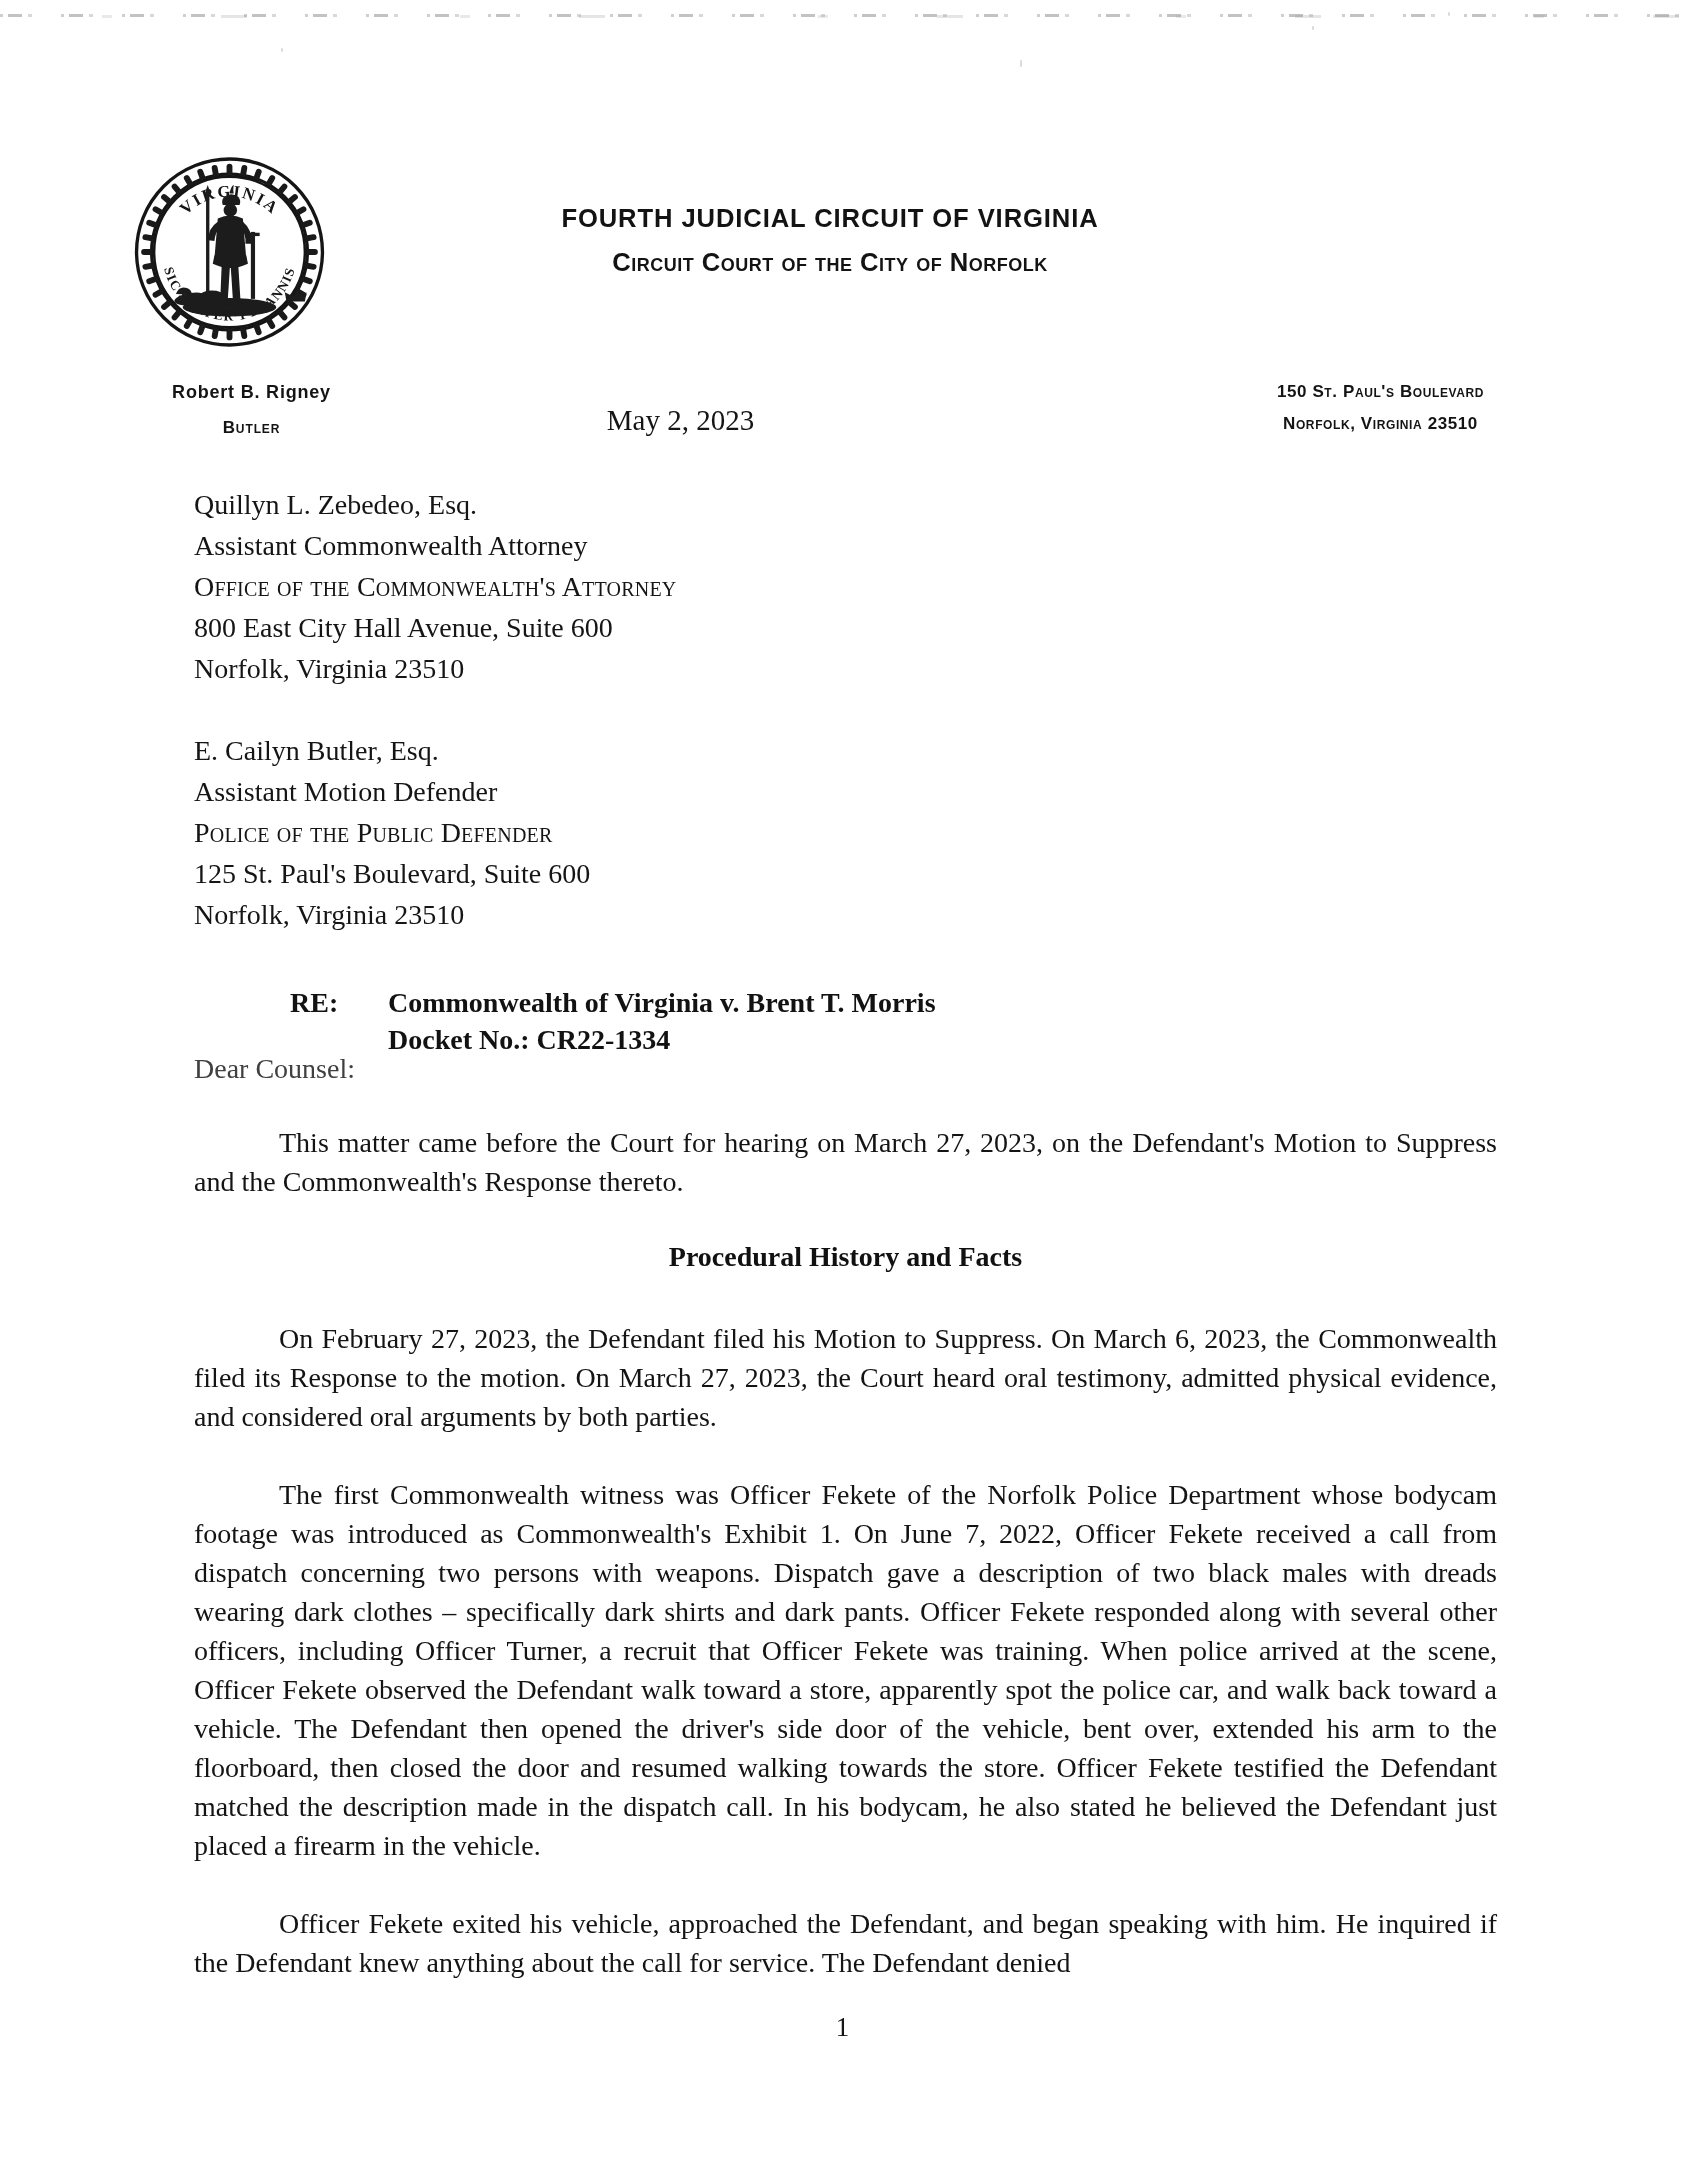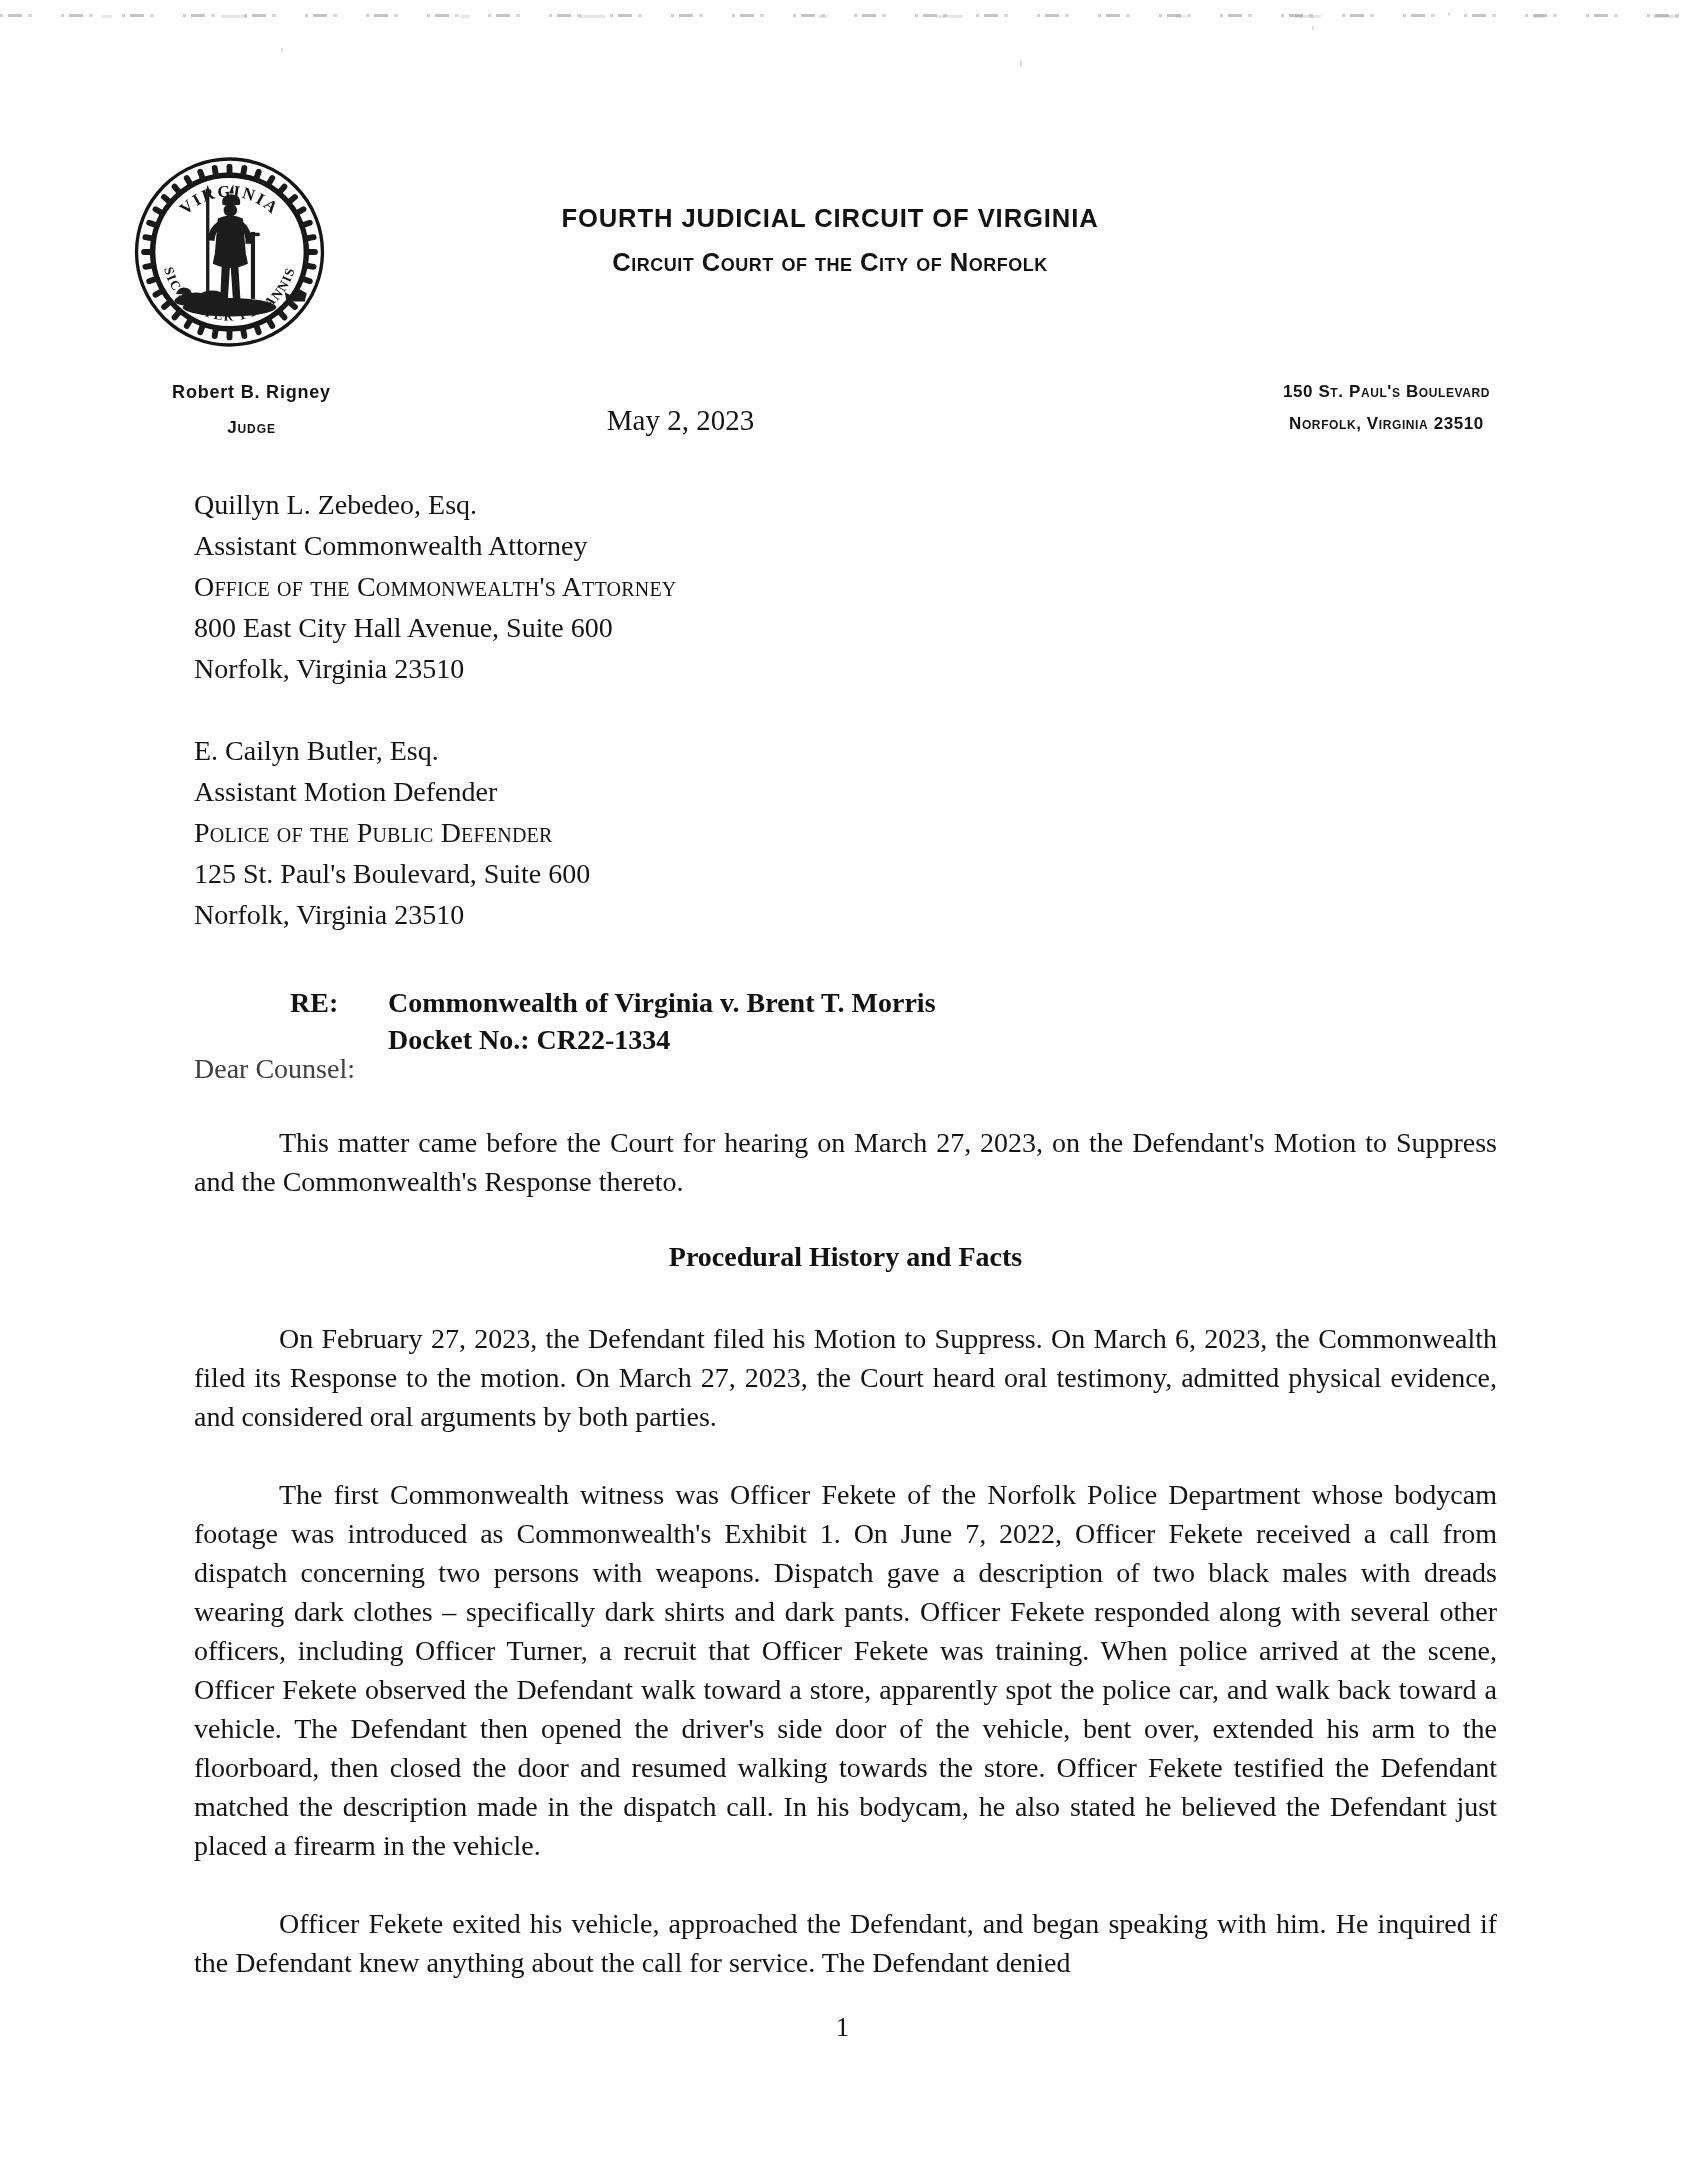--- a/index.html
+++ b/index.html
@@ -114,21 +114,21 @@
   .judge-block .jtitle {
     font-size: 17px;
     font-variant: small-caps;
     letter-spacing: 0.9px;
     margin-top: 14.5px;
   }
 
   
   .addr-block {
     position: absolute;
-    right: 94px;
+    right: 100px;
     top: 382px;
     width: 409px;
     text-align: center;
     font-family: "Liberation Sans", "DejaVu Sans", sans-serif;
     font-weight: bold;
     color: #141414;
   }
   .addr-block .aline {
     font-size: 17px;
     font-variant: small-caps;
@@ -343,21 +343,21 @@
     </svg>
   </div>
 
   <div class="masthead">
     <div class="line1">FOURTH JUDICIAL CIRCUIT OF VIRGINIA</div>
     <div class="line2">Circuit Court of the City of Norfolk</div>
   </div>
 
   <div class="judge-block">
     <div class="jname">Robert B. Rigney</div>
-    <div class="jtitle">Judge</div>
+    <div class="jtitle">Butler</div>
   </div>
 
   <div class="addr-block">
     <div class="aline">150 St. Paul's Boulevard</div>
     <div class="aline">Norfolk, Virginia 23510</div>
   </div>
 
   <div class="date-line">May 2, 2023</div>
 
   <div class="recipients">

